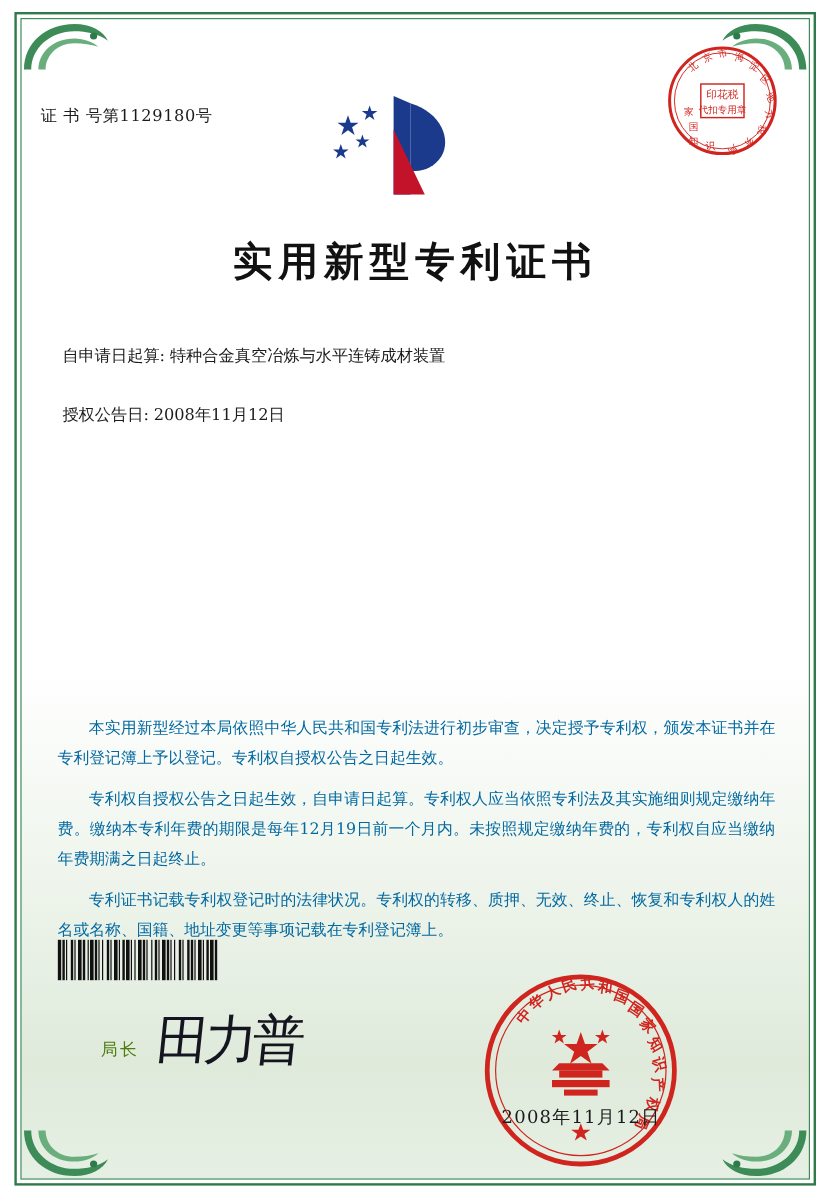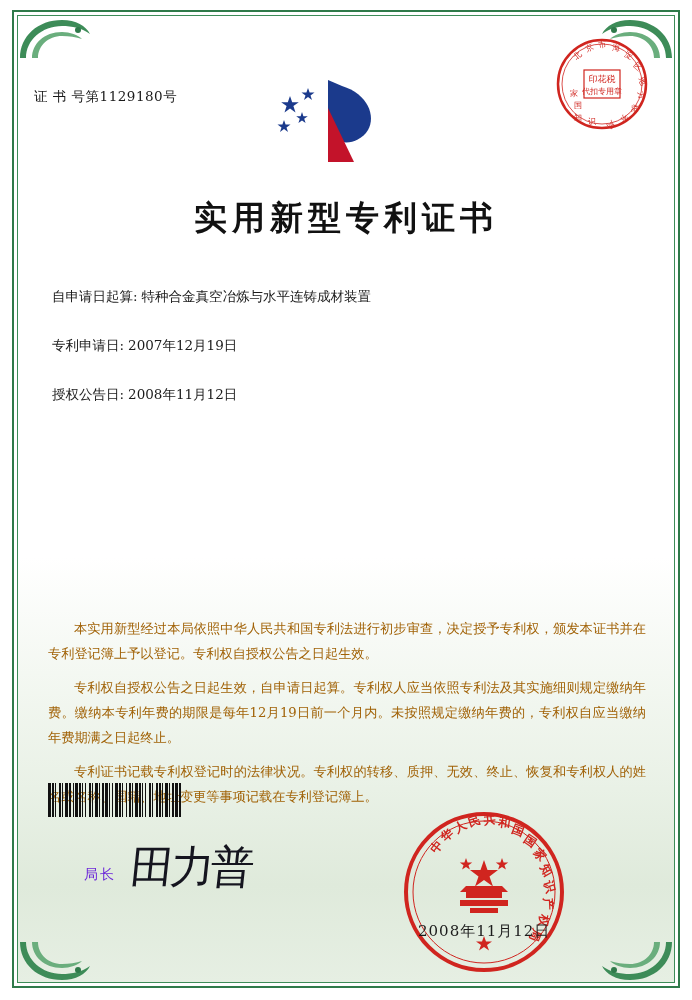--- a/index.html
+++ b/index.html
@@ -116,24 +116,23 @@
   .field .val { margin-left: 4px; }
 
   
   .body-text {
     position: absolute;
     left: 48px;
     top: 595px;
     width: 598px;
     font-size: 13.2px;
     line-height: 25px;
-    color: #a16207;
+    color: #0369a1;
     font-family: "DejaVu Serif", "Liberation Serif", serif;
     text-align: justify;
-    margin-top: 21px;
   }
   .body-text p {
     margin: 0 0 9px 0;
     text-indent: 26px;
   }
 
   
   .barcode {
     position: absolute;
     left: 48px;
@@ -150,21 +149,21 @@
     height: 100%;
   }
 
   
   .sig-label {
     position: absolute;
     left: 84px;
     top: 866px;
     font-size: 14px;
     letter-spacing: 2px;
-    color: #6d28d9;
+    color: #4d7c0f;
     font-family: "DejaVu Serif", "Liberation Serif", serif;
   }
   .signature {
     position: absolute;
     left: 130px;
     top: 838px;
     width: 160px;
     height: 70px;
     font-family: "DejaVu Serif", "Liberation Serif", serif;
     font-size: 44px;
@@ -285,23 +284,20 @@
         <text x="34" y="88">识</text>
       </g>
     </svg>
   </div>
 
   <div class="title">实用新型专利证书</div>
 
   <div class="fields">
     <div class="field">
       <span class="lbl">自申请日起算:</span><span class="val">特种合金真空冶炼与水平连铸成材装置</span>
-    </div>
-    <div class="field">
-      <span class="lbl">专利申请日:</span><span class="val">2007年12月19日</span>
     </div>
     <div class="field">
       <span class="lbl">授权公告日:</span><span class="val">2008年11月12日</span>
     </div>
   </div>
 
   <div class="body-text">
     <p>本实用新型经过本局依照中华人民共和国专利法进行初步审查，决定授予专利权，颁发本证书并在专利登记簿上予以登记。专利权自授权公告之日起生效。</p>
     <p>专利权自授权公告之日起生效，自申请日起算。专利权人应当依照专利法及其实施细则规定缴纳年费。缴纳本专利年费的期限是每年12月19日前一个月内。未按照规定缴纳年费的，专利权自应当缴纳年费期满之日起终止。</p>
     <p>专利证书记载专利权登记时的法律状况。专利权的转移、质押、无效、终止、恢复和专利权人的姓名或名称、国籍、地址变更等事项记载在专利登记簿上。</p>

